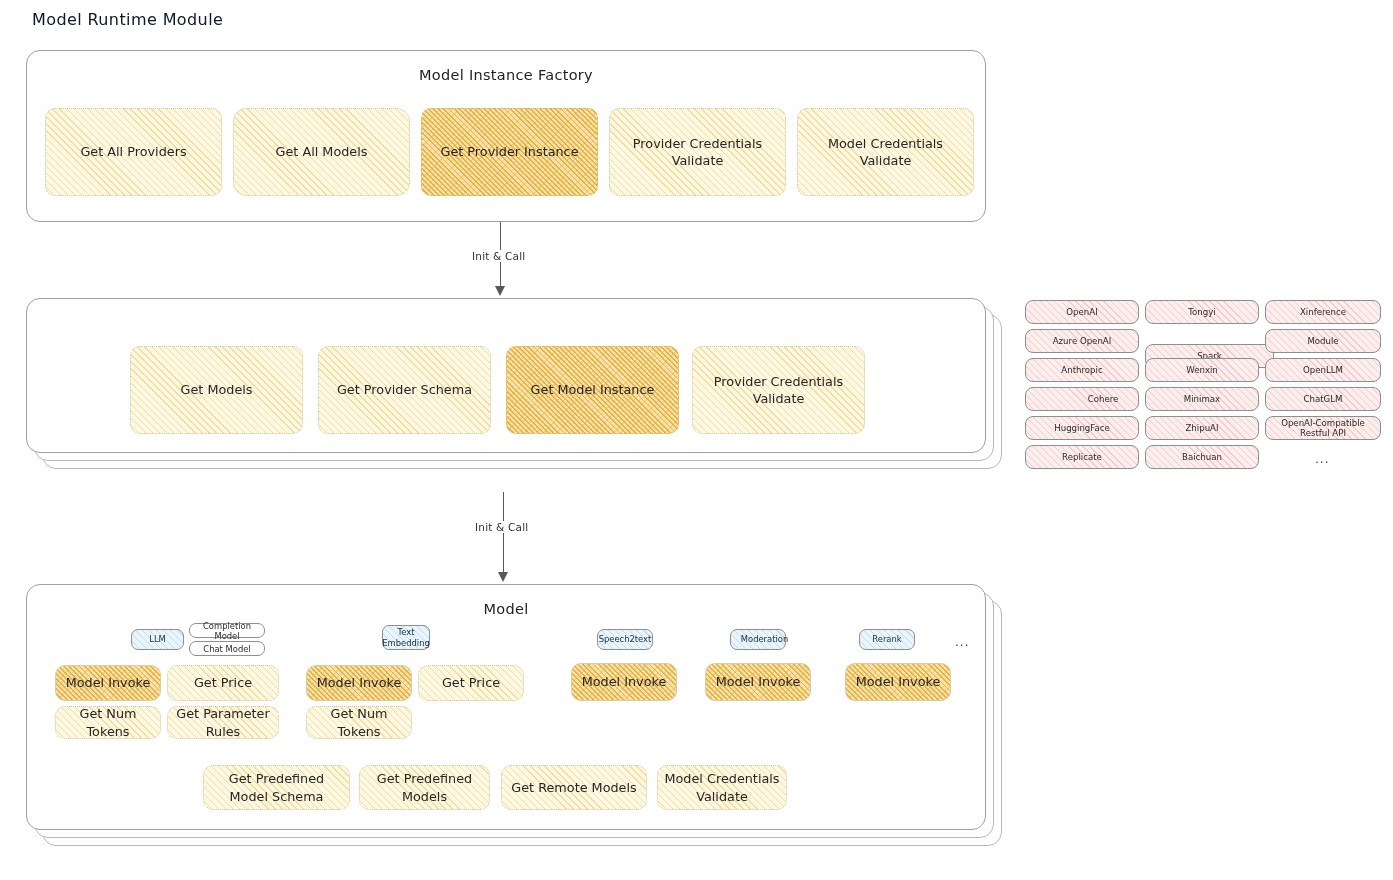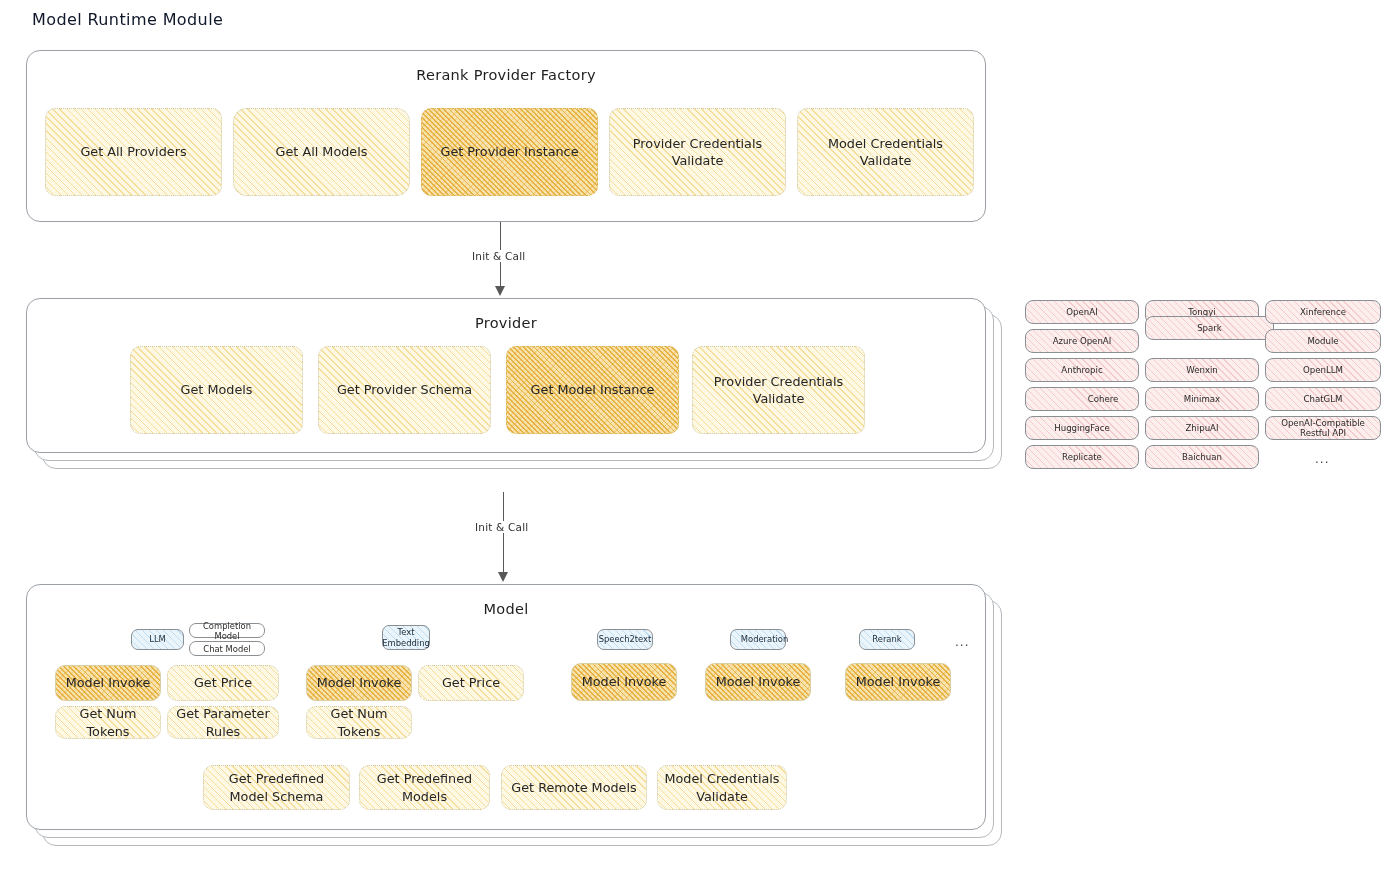--- a/index.html
+++ b/index.html
@@ -187,21 +187,21 @@
     padding: 0 4px;
   }
 </style>
 </head>
 <body>
 
 <div id="page-title">Model Runtime Module</div>
 
 <div class="panel-wrap" style="left:26px; top:50px; width:960px; height:172px;">
   <div class="panel panel-main" style="width:960px; height:172px;">
-    <div class="panel-title">Rerank Provider Factory</div>
+    <div class="panel-title">Model Instance Factory</div>
 
     <div class="hbox" style="left:18px; top:57px; width:177px; height:88px;">
       <span>Get All Providers</span>
     </div>
     <div class="hbox" style="left:206px; top:57px; width:177px; height:88px;border-radius:14px;">
       <span>Get All Models</span>
     </div>
     <div class="hbox dense" style="left:394px; top:57px; width:177px; height:88px;">
       <span>Get Provider Instance</span>
     </div>
@@ -217,21 +217,20 @@
 <div class="arrow-wrap" style="left:500px; top:222px; width:12px; height:76px;">
   <div class="arrow-line" style="height:66px;"></div>
   <div class="arrow-head" style="top:64px;"></div>
   <div class="arrow-label" style="left:-32px; top:28px;">Init &amp; Call</div>
 </div>
 
 <div class="panel-wrap" style="left:26px; top:298px; width:990px; height:180px;">
   <div class="panel-stack" style="left:16px; top:16px; width:960px; height:155px;"></div>
   <div class="panel-stack" style="left:8px; top:8px; width:960px; height:155px;"></div>
   <div class="panel panel-main" style="width:960px; height:155px;">
-    <div class="panel-title">Provider</div>
 
     <div class="hbox" style="left:103px; top:47px; width:173px; height:88px;">
       <span>Get Models</span>
     </div>
     <div class="hbox" style="left:291px; top:47px; width:173px; height:88px;">
       <span>Get Provider Schema</span>
     </div>
     <div class="hbox dense" style="left:479px; top:47px; width:173px; height:88px;">
       <span>Get Model Instance</span>
     </div>
@@ -258,21 +257,21 @@
   <div class="chip-pink" style="left:0px; top:116px; width:114px; height:24px;">
     <span>HuggingFace</span>
   </div>
   <div class="chip-pink" style="left:0px; top:145px; width:114px; height:24px;">
     <span>Replicate</span>
   </div>
 
   <div class="chip-pink" style="left:120px; top:0px; width:114px; height:24px;">
     <span>Tongyi</span>
   </div>
-  <div class="chip-pink" style="left:120px; top:16px; width:129px; height:24px;">
+  <div class="chip-pink" style="left:120px; top:44px; width:129px; height:24px;">
     <span>Spark</span>
   </div>
   <div class="chip-pink" style="left:120px; top:58px; width:114px; height:24px;">
     <span>Wenxin</span>
   </div>
   <div class="chip-pink" style="left:120px; top:87px; width:114px; height:24px;">
     <span>Minimax</span>
   </div>
   <div class="chip-pink" style="left:120px; top:116px; width:114px; height:24px;">
     <span>ZhipuAI</span>

